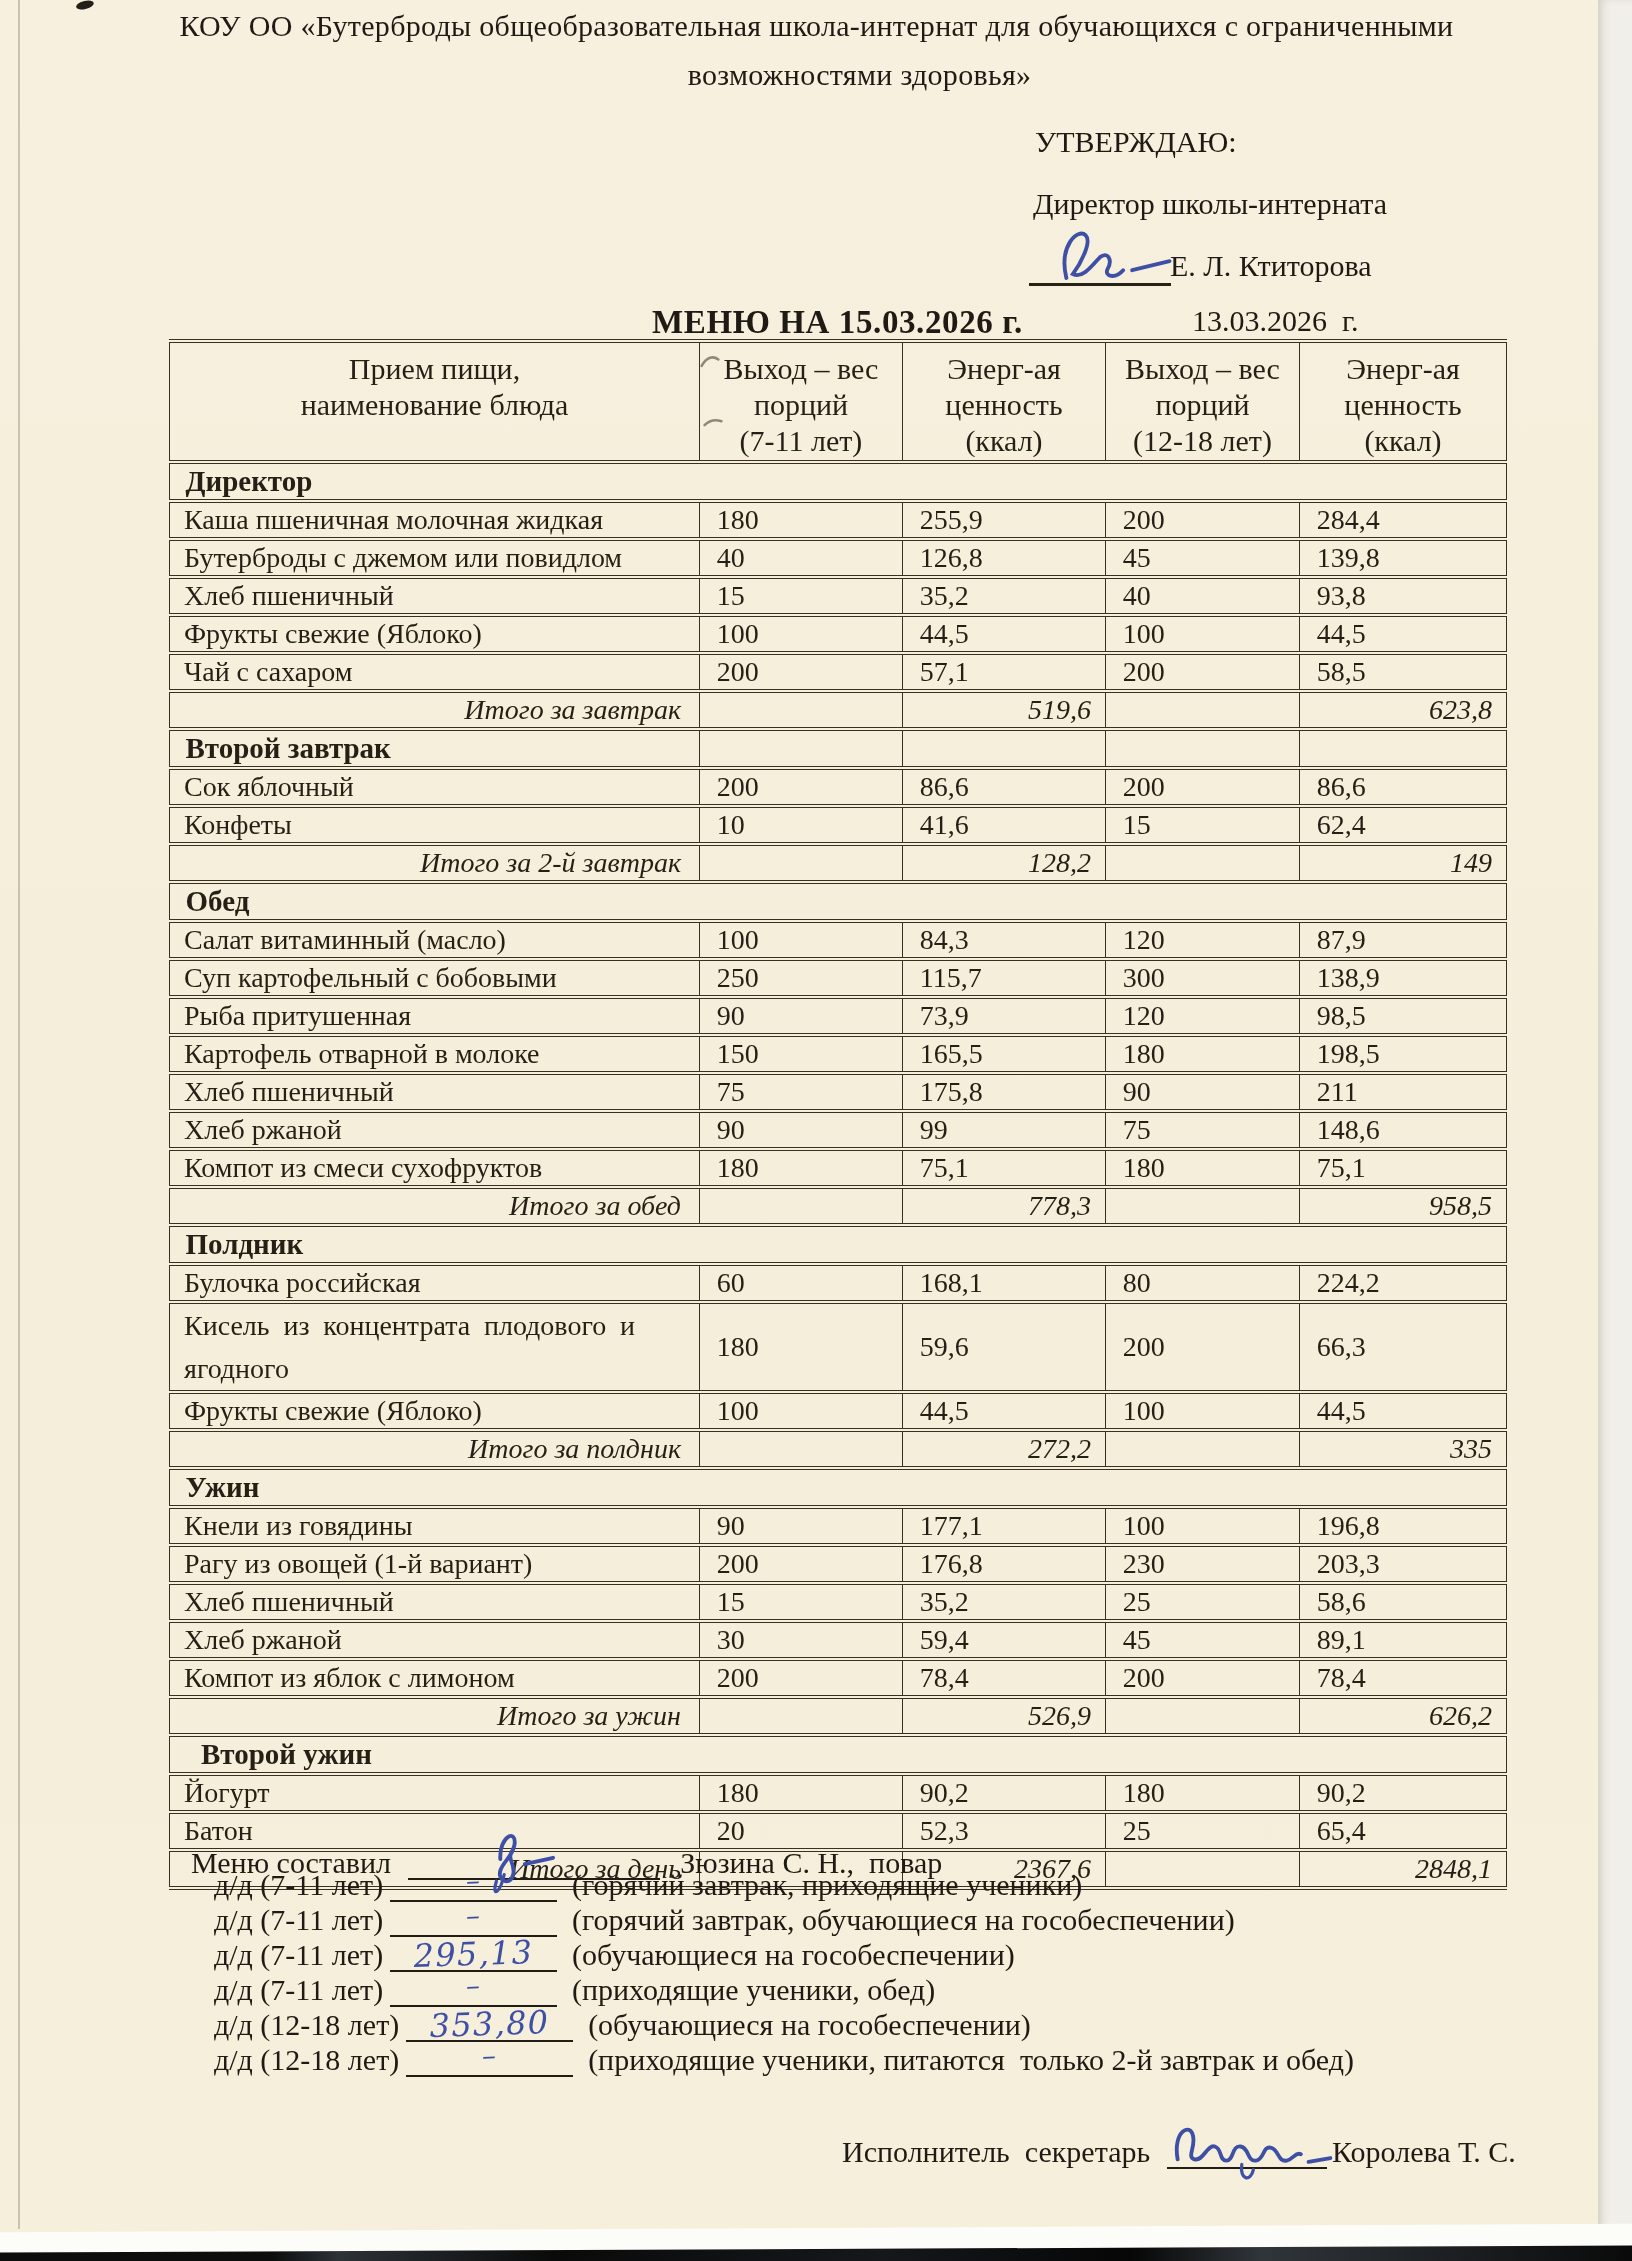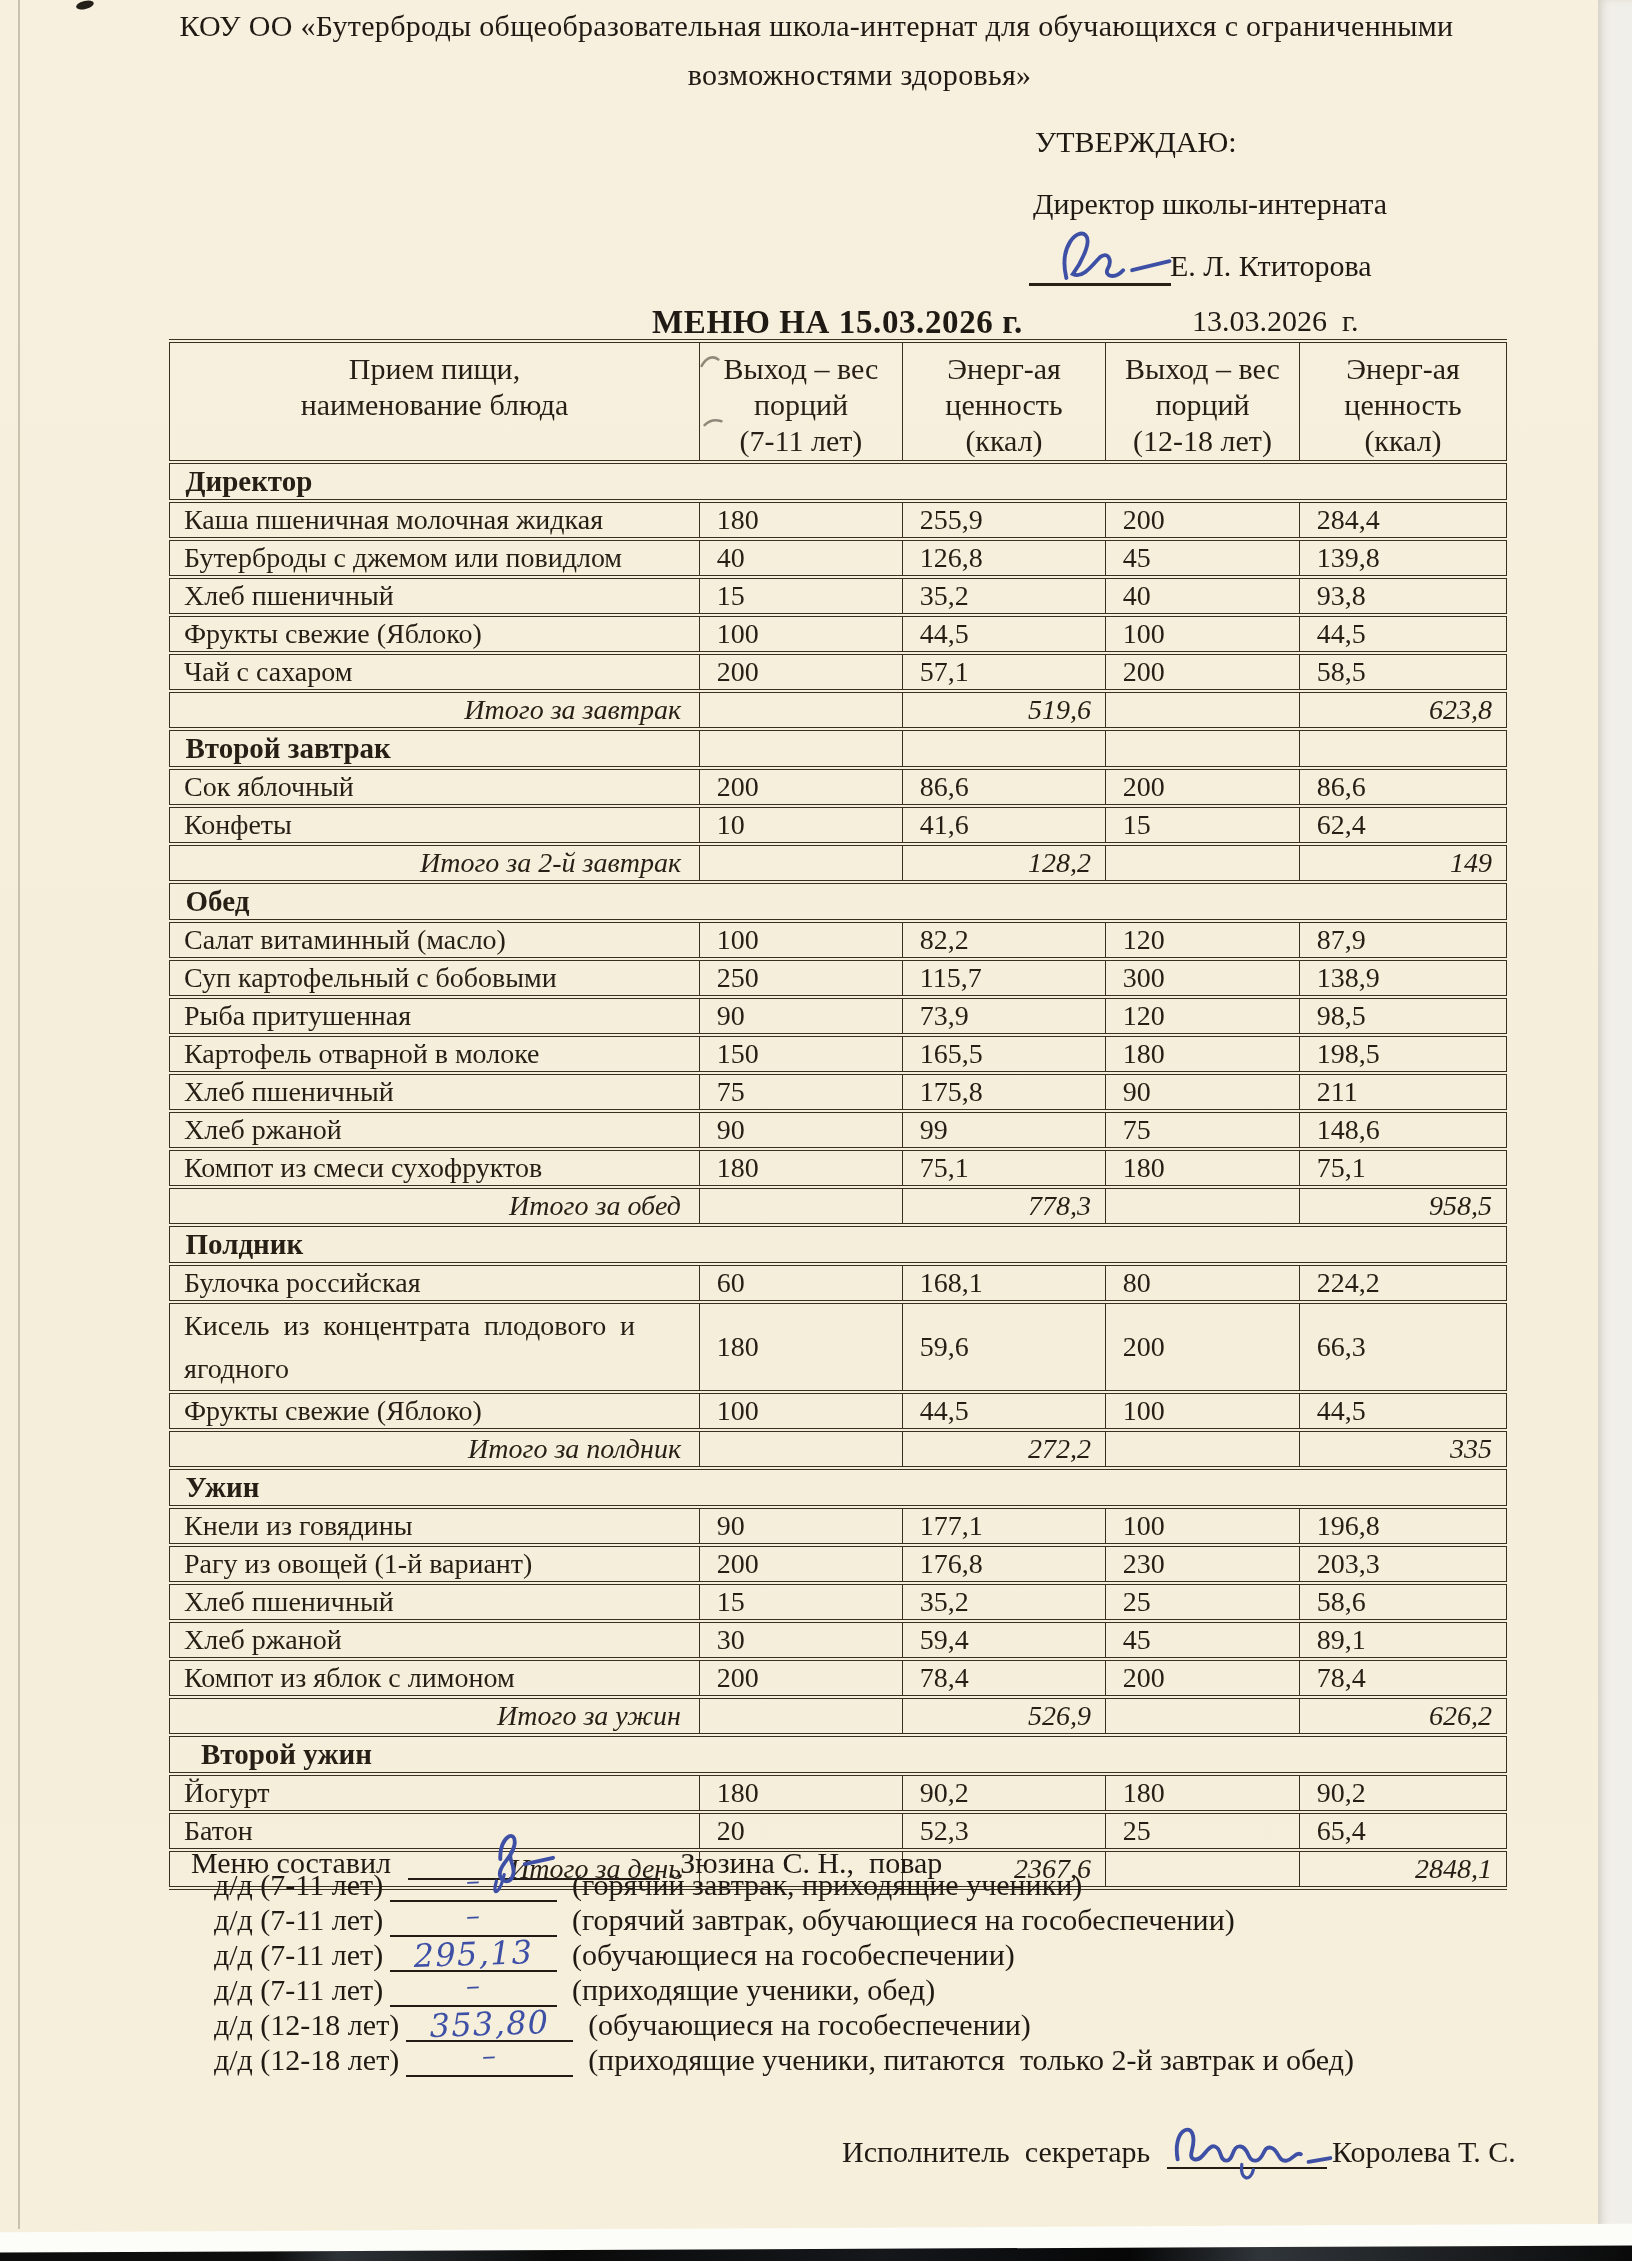--- a/index.html
+++ b/index.html
@@ -222,21 +222,21 @@
           <td class="total-num">128,2</td>
           <td></td>
           <td class="total-num">149</td>
         </tr>
         <tr class="section-row">
           <td class="section-cell" colspan="5">Обед</td>
         </tr>
         <tr>
           <td class="dish-cell"><span class="dish-text">Салат витаминный (масло)</span></td>
           <td class="num-cell">100</td>
-          <td class="num-cell">82,2</td>
+          <td class="num-cell">84,3</td>
           <td class="num-cell">120</td>
           <td class="num-cell">87,9</td>
         </tr>
         <tr>
           <td class="dish-cell"><span class="dish-text">Суп картофельный с бобовыми</span></td>
           <td class="num-cell">250</td>
           <td class="num-cell">115,7</td>
           <td class="num-cell">300</td>
           <td class="num-cell">138,9</td>
         </tr>

